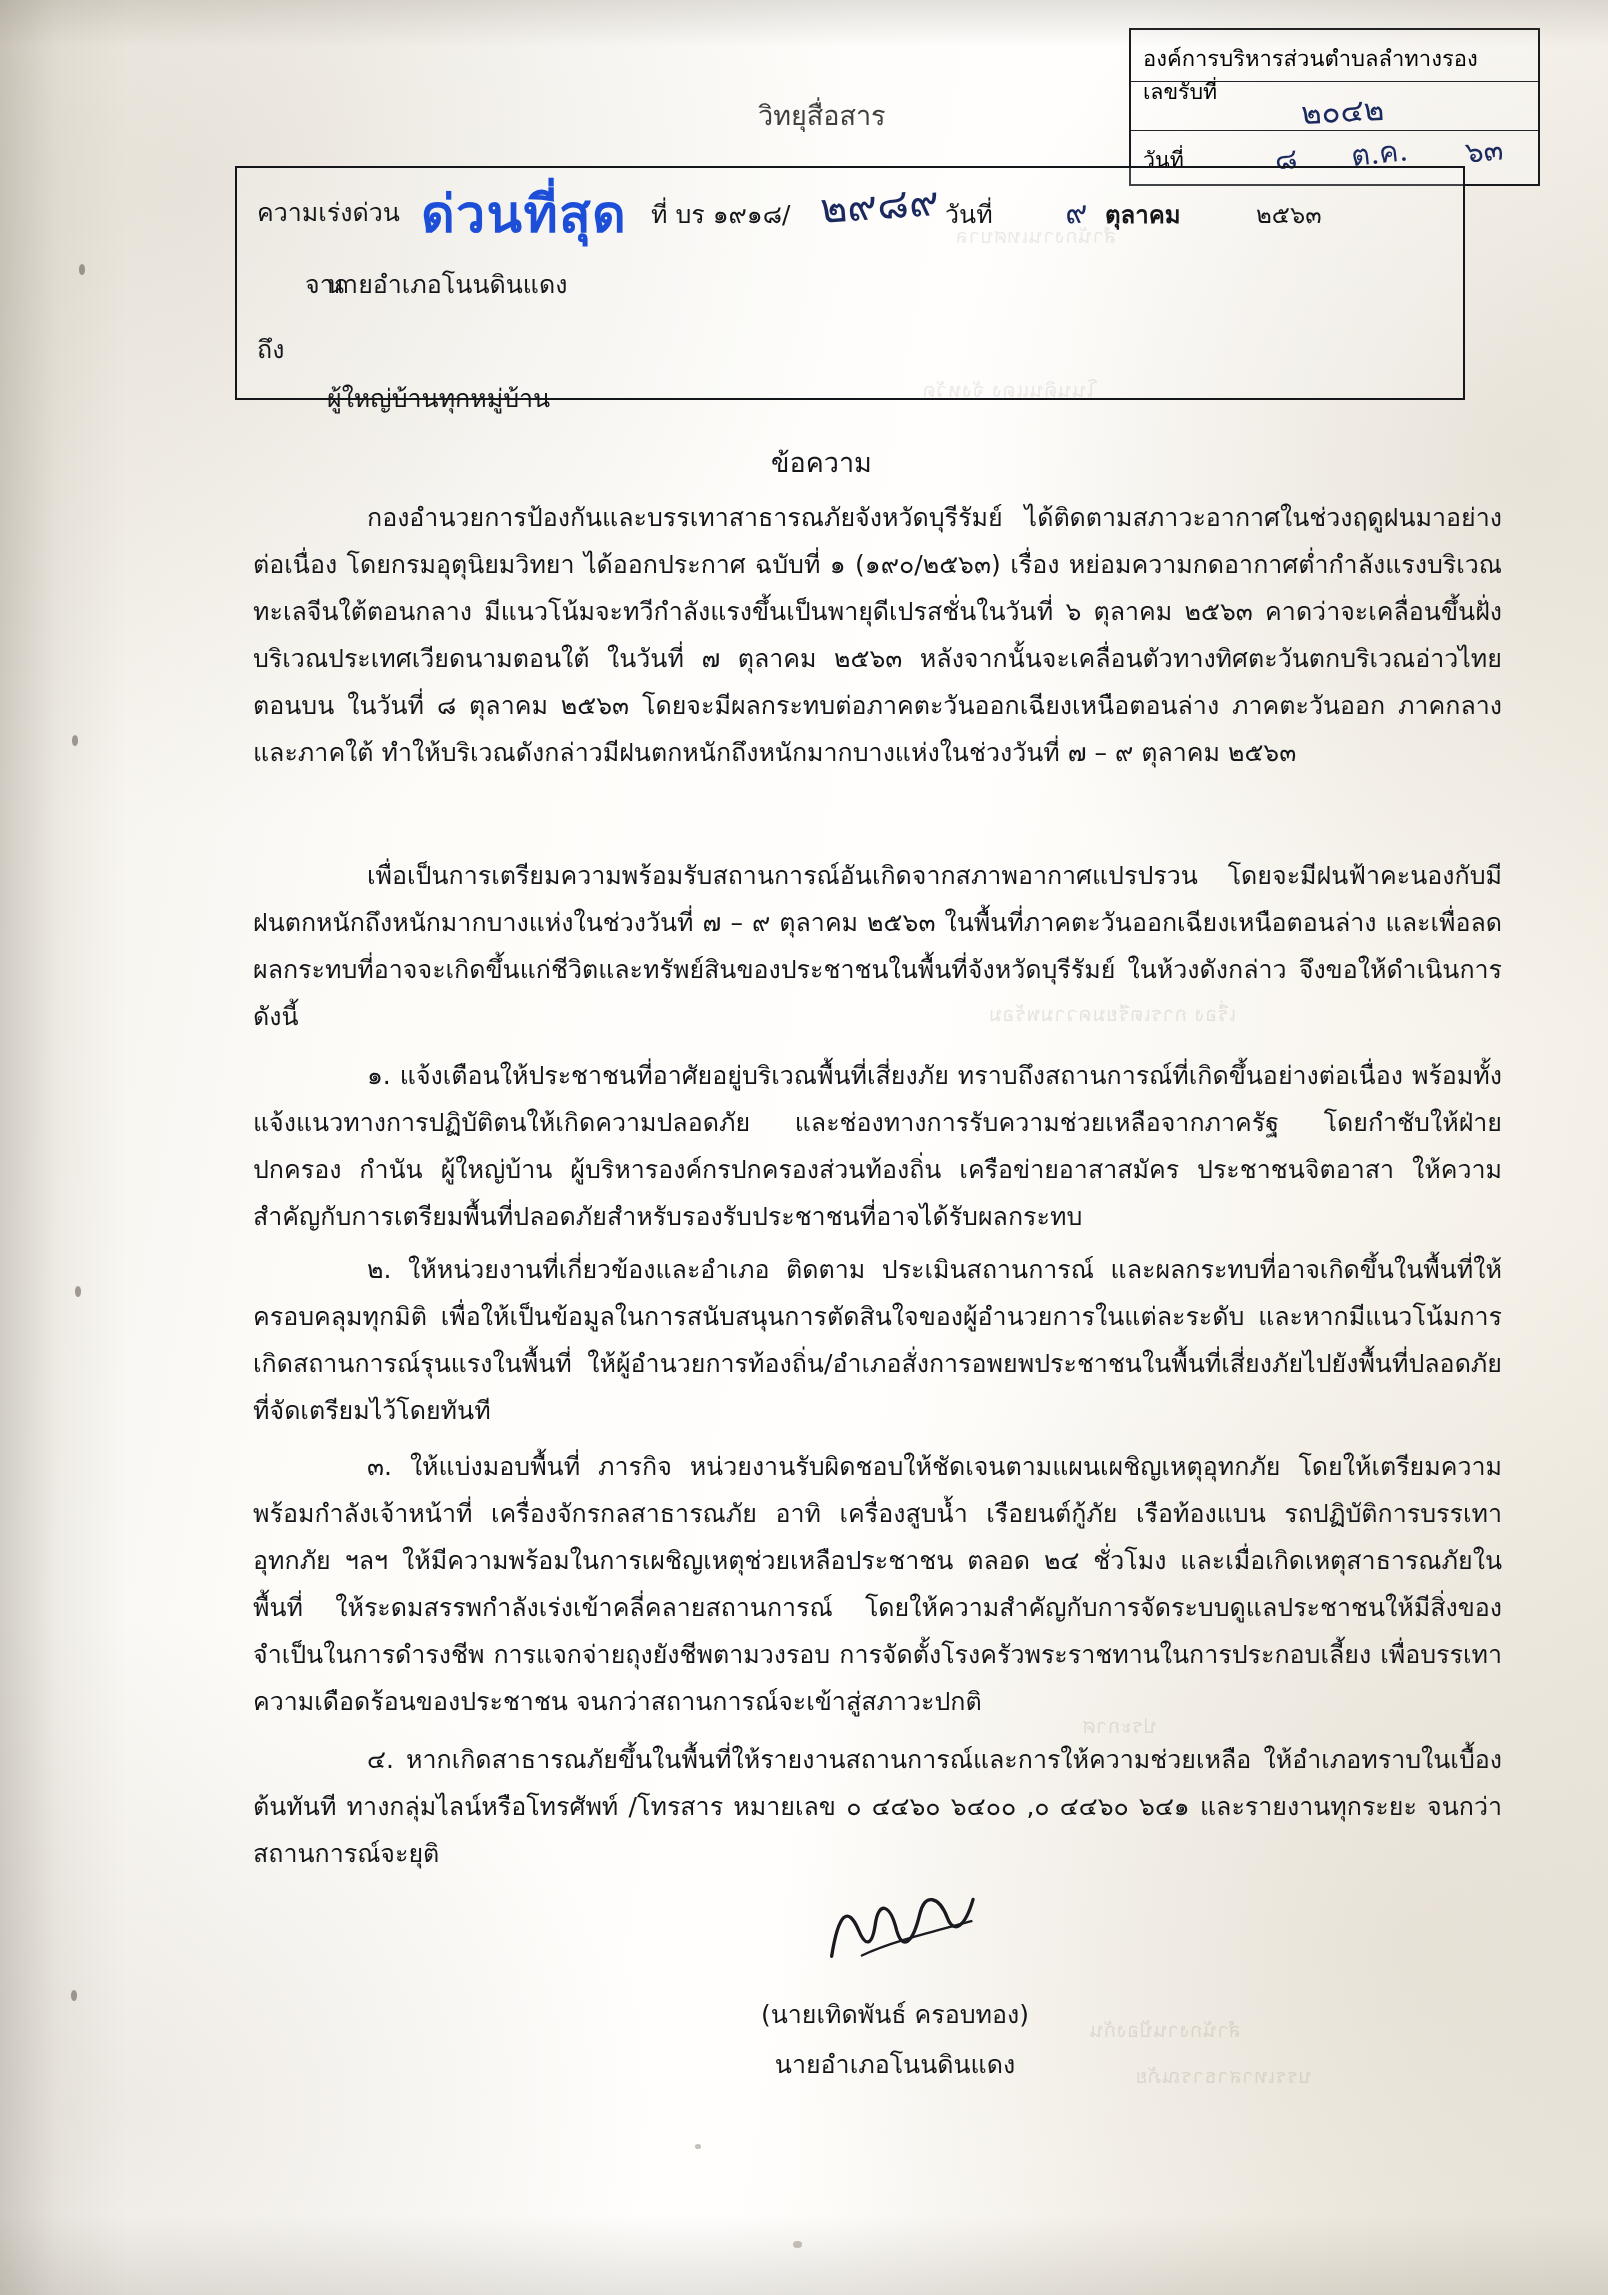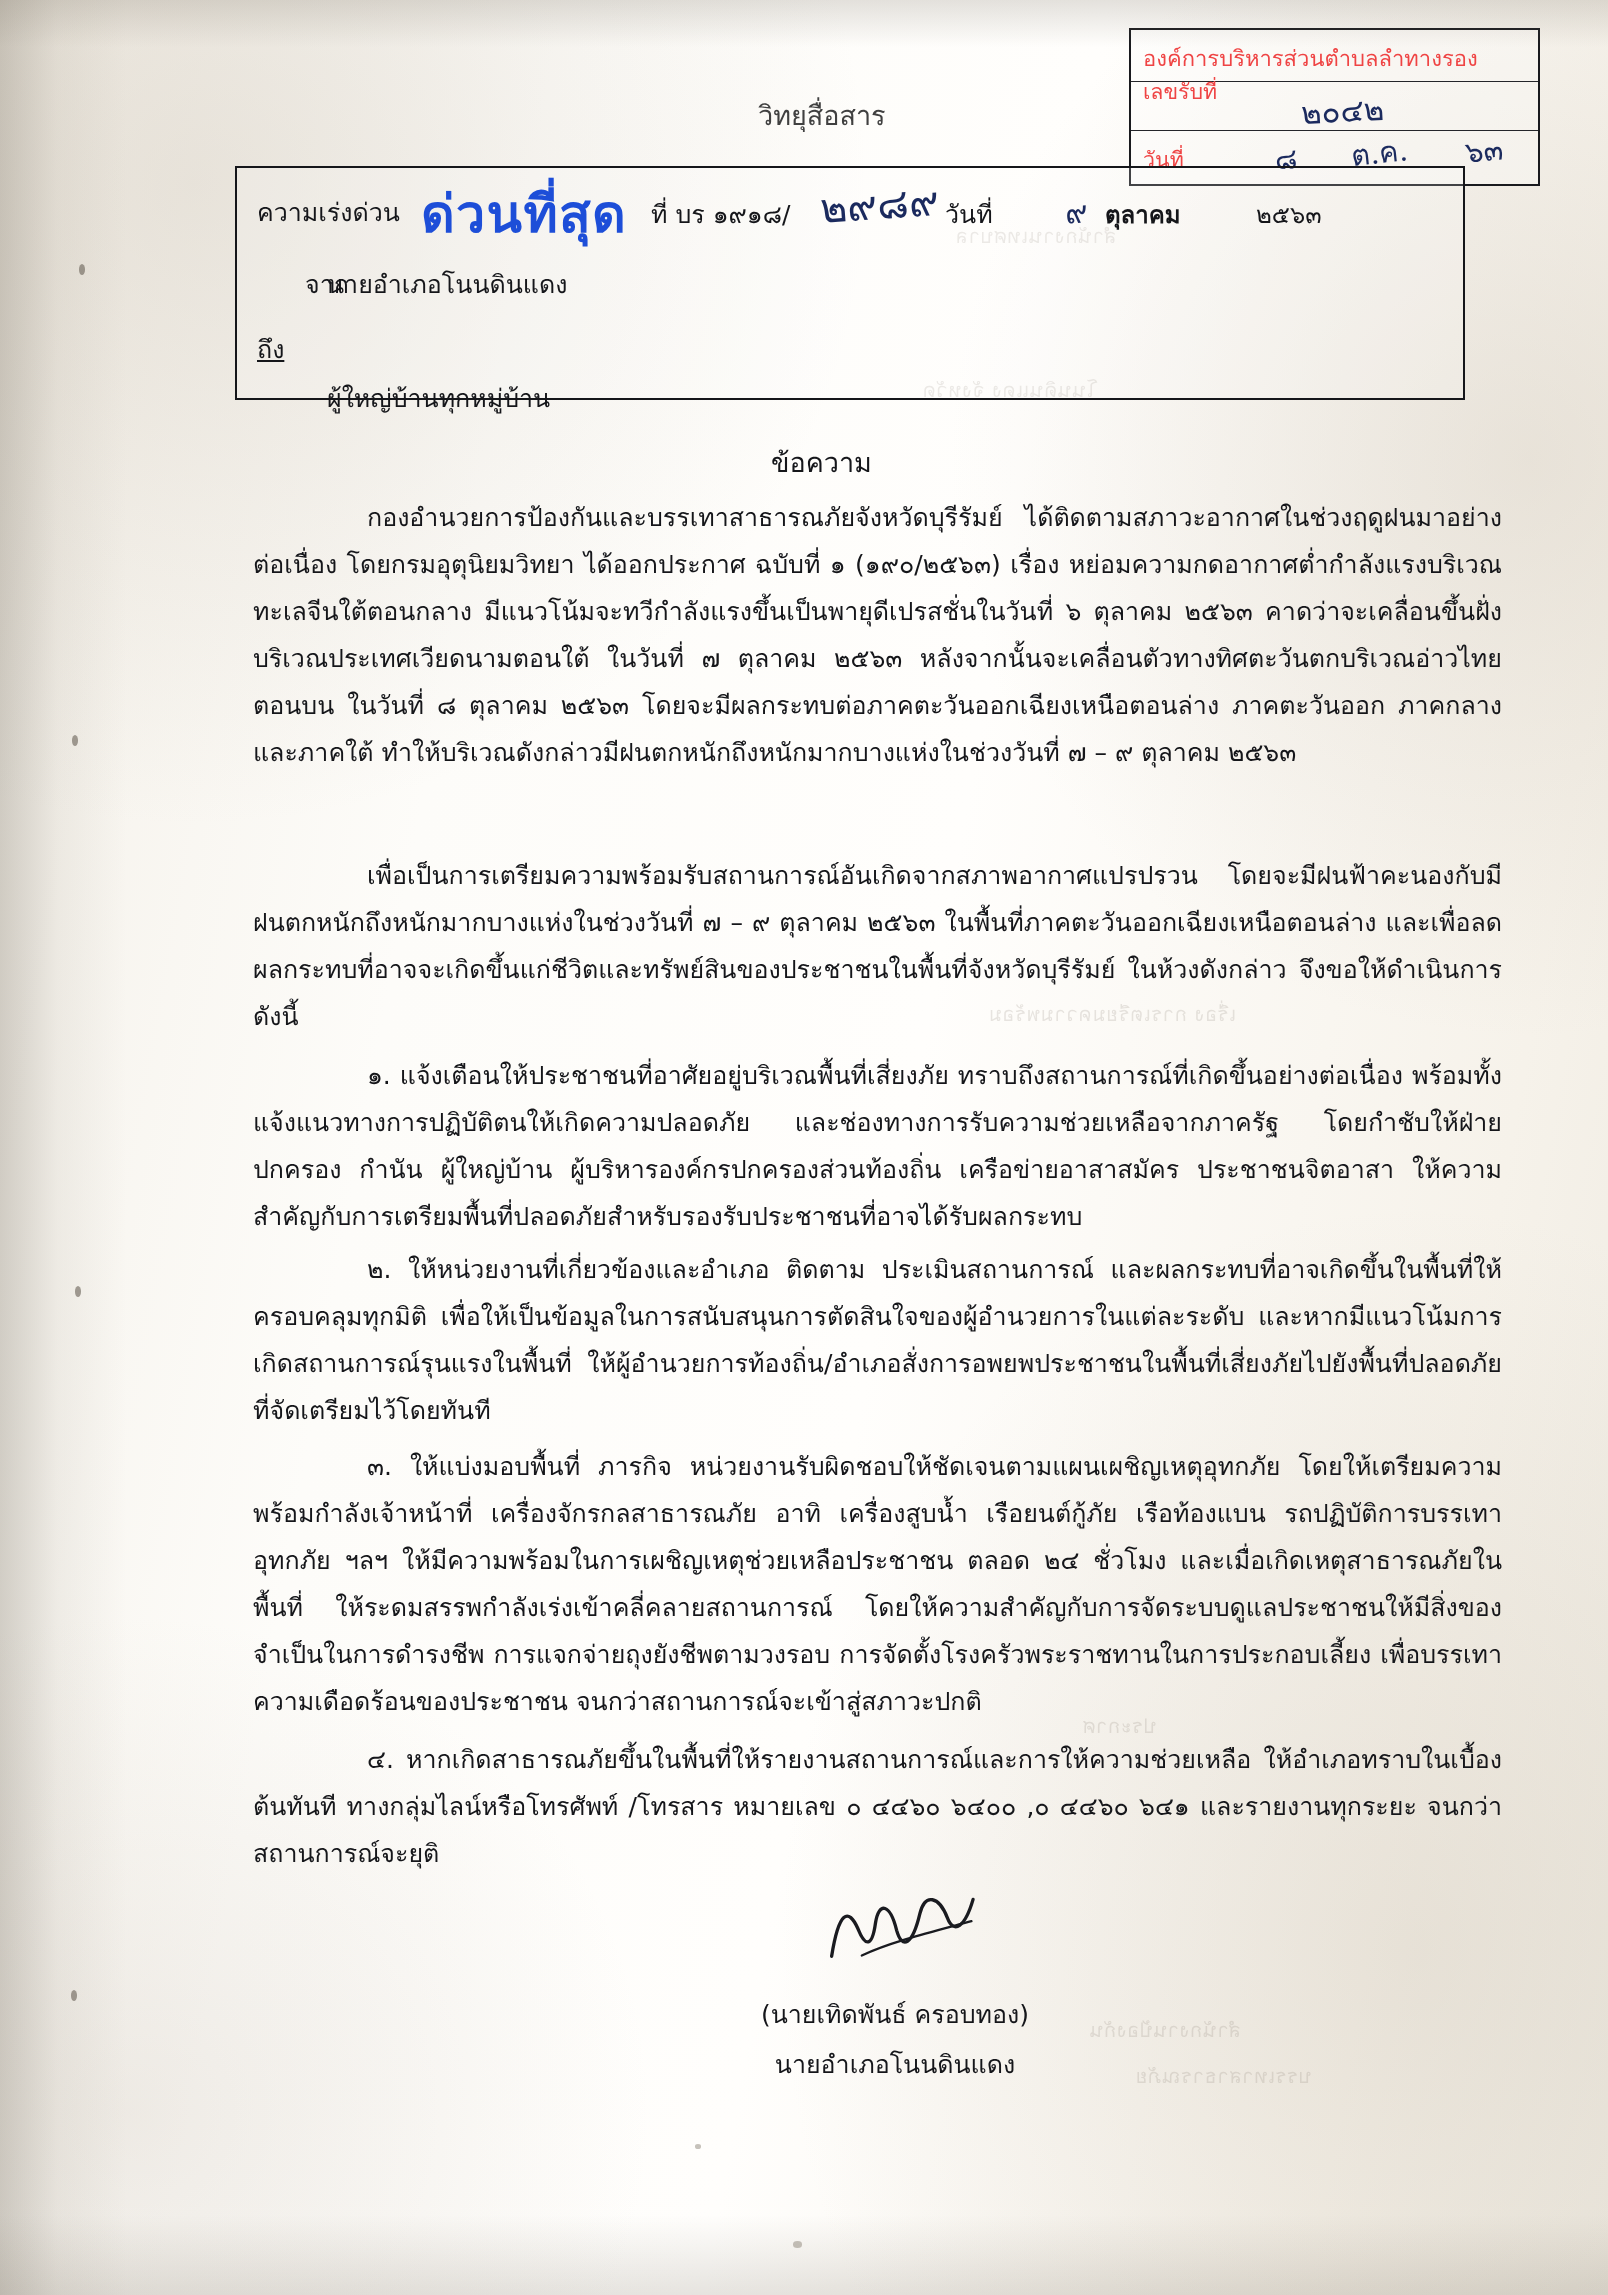--- a/index.html
+++ b/index.html
@@ -87,21 +87,21 @@
     left: 0;
     width: 100%;
     border-top: 1.3px solid #24252a;
   }
   .stamp-l1 { top: 51px; }
   .stamp-l2 { top: 100px; }
   .stamp-txt {
     position: absolute;
     font-size: 21.4px;
     white-space: nowrap;
-    color: #ef4444;
+    color: #000000;
   }
   .stamp-title { left: 12px; top: 10.7px; font-size: 22px; }
   .stamp-no-label { left: 12px; top: 44px; }
   .stamp-date-label { left: 12px; top: 112px; }
 
   .hand {
     position: absolute;
     font-family: "DejaVu Serif", serif;
     color: #1b2a5e;
     white-space: nowrap;
@@ -208,21 +208,20 @@
     left: 327px;
     top: 264px;
     font-size: 25px;
     white-space: nowrap;
   }
   .to-label {
     position: absolute;
     left: 257px;
     top: 329px;
     font-size: 25px;
-    text-decoration: underline;
   }
   .to-value1 {
     position: absolute;
     left: 327px;
     top: 329px;
     font-size: 25px;
     white-space: nowrap;
   }
   .to-value2 {
     position: absolute;

